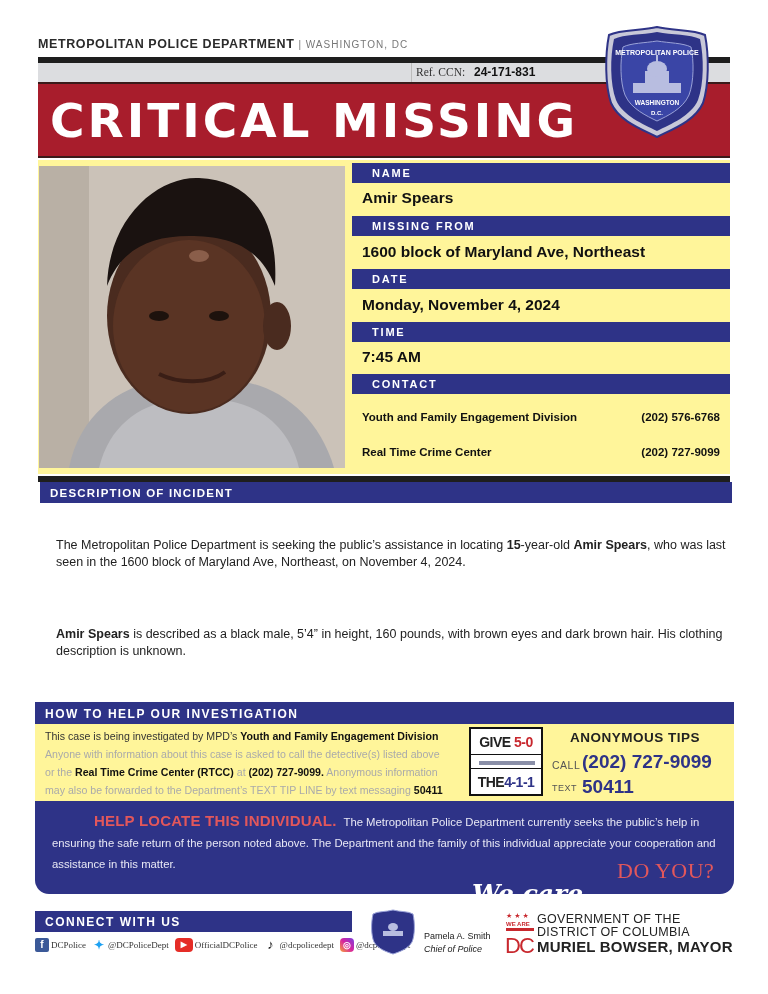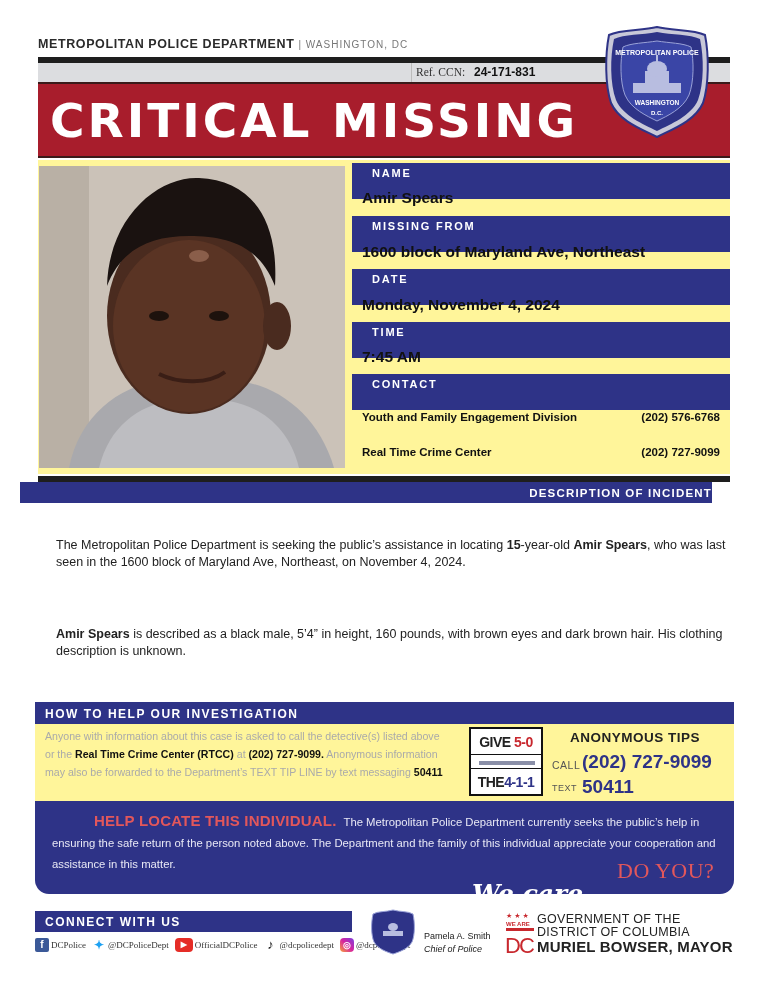--- a/index.html
+++ b/index.html
@@ -20,27 +20,27 @@
   .red-bar { left: 38px; top: 82px; width: 692px; height: 76px; background: #a81d2c; border-top: 2px solid #3a1a1a; border-bottom: 2px solid #3a1a1a; }
   .title { left: 50px; top: 92px; font-size: 47px; font-weight: 900; color: #ffffff; letter-spacing: 3px; font-family: "DejaVu Sans", sans-serif; line-height: 58px; }
 
   
   .badge { left: 603px; top: 25px; width: 108px; height: 114px; }
 
   
   .info-panel { left: 38px; top: 160px; width: 692px; height: 314px; background: #fff59a; }
   .photo { left: 39px; top: 166px; width: 306px; height: 302px; background: #c9c0b6; overflow: hidden; }
 
-  .label-bar { left: 352px; width: 378px; height: 36px; background: #2e3387; color: #ffffff; font-size: 11px; font-weight: 700; letter-spacing: 1.8px; line-height: 21px; padding-left: 20px; }
+  .label-bar { left: 352px; width: 378px; height: 20px; background: #2e3387; color: #ffffff; font-size: 11px; font-weight: 700; letter-spacing: 1.8px; line-height: 21px; padding-left: 20px; }
   .value-row { left: 362px; font-size: 15.5px; font-weight: 700; color: #111; line-height: 20px; }
   .contact-name { left: 362px; font-size: 11.5px; font-weight: 700; color: #111; }
   .contact-phone { font-size: 11.5px; font-weight: 700; color: #111; text-align: right; width: 140px; left: 580px; }
 
   .black-bar2 { left: 38px; top: 476px; width: 692px; height: 6px; background: #1e1e1e; }
-  .desc-bar { left: 20px; top: 482px; width: 692px; height: 21px; background: #2e3387; color: #fff; font-size: 11.5px; font-weight: 700; letter-spacing: 1.2px; line-height: 22px; padding-left: 10px; text-align: right; }
+  .desc-bar { left: 40px; top: 482px; width: 692px; height: 21px; background: #2e3387; color: #fff; font-size: 11.5px; font-weight: 700; letter-spacing: 1.2px; line-height: 22px; padding-left: 10px; }
 
   .para { left: 56px; width: 670px; font-size: 12.5px; line-height: 17px; color: #222; }
   .para b { font-weight: 700; }
 
   
   .help-panel { left: 35px; top: 702px; width: 699px; height: 192px; border-radius: 0 0 14px 14px; overflow: hidden; background: #2e3387; }
   .help-header { left: 35px; top: 702px; width: 699px; height: 22px; background: #2e3387; color: #fff; font-size: 12px; font-weight: 700; letter-spacing: 1.5px; line-height: 24px; padding-left: 10px; }
   .help-yellow { left: 35px; top: 724px; width: 699px; height: 77px; background: #fff59a; }
   .help-text { left: 45px; top: 727px; width: 425px; font-size: 10.6px; line-height: 18px; color: #aaa; }
   .help-text .dark { color: #333; }
@@ -153,20 +153,21 @@
 
 <div class="abs para" style="top:626px;">
   <b>Amir Spears</b><span> is described as a black male, 5’4” in height, 160 pounds, with brown eyes and dark brown hair. His clothing description is unknown.</span>
 </div>
 
 <div class="abs help-panel"></div>
 <div class="abs help-header">HOW TO HELP OUR INVESTIGATION</div>
 <div class="abs help-yellow"></div>
 
 <div class="abs help-text">
+  <div><span class="dark">This case is being investigated by MPD’s </span><b>Youth and Family Engagement Division</b></div>
   <div>Anyone with information about this case is asked to call the detective(s) listed above</div>
   <div><span>or the </span><b>Real Time Crime Center (RTCC)</b><span> at </span><b>(202) 727-9099.</b><span> Anonymous information</span></div>
   <div><span>may also be forwarded to the Department’s TEXT TIP LINE by text messaging </span><b>50411</b></div>
 </div>
 
 <div class="abs give-logo">
   <div class="give-top"><span>GIVE</span> <span class="red">5-0</span></div>
   <div class="give-mid"></div>
   <div class="give-bot"><span>THE</span><span class="blue">4-1-1</span></div>
 </div>

